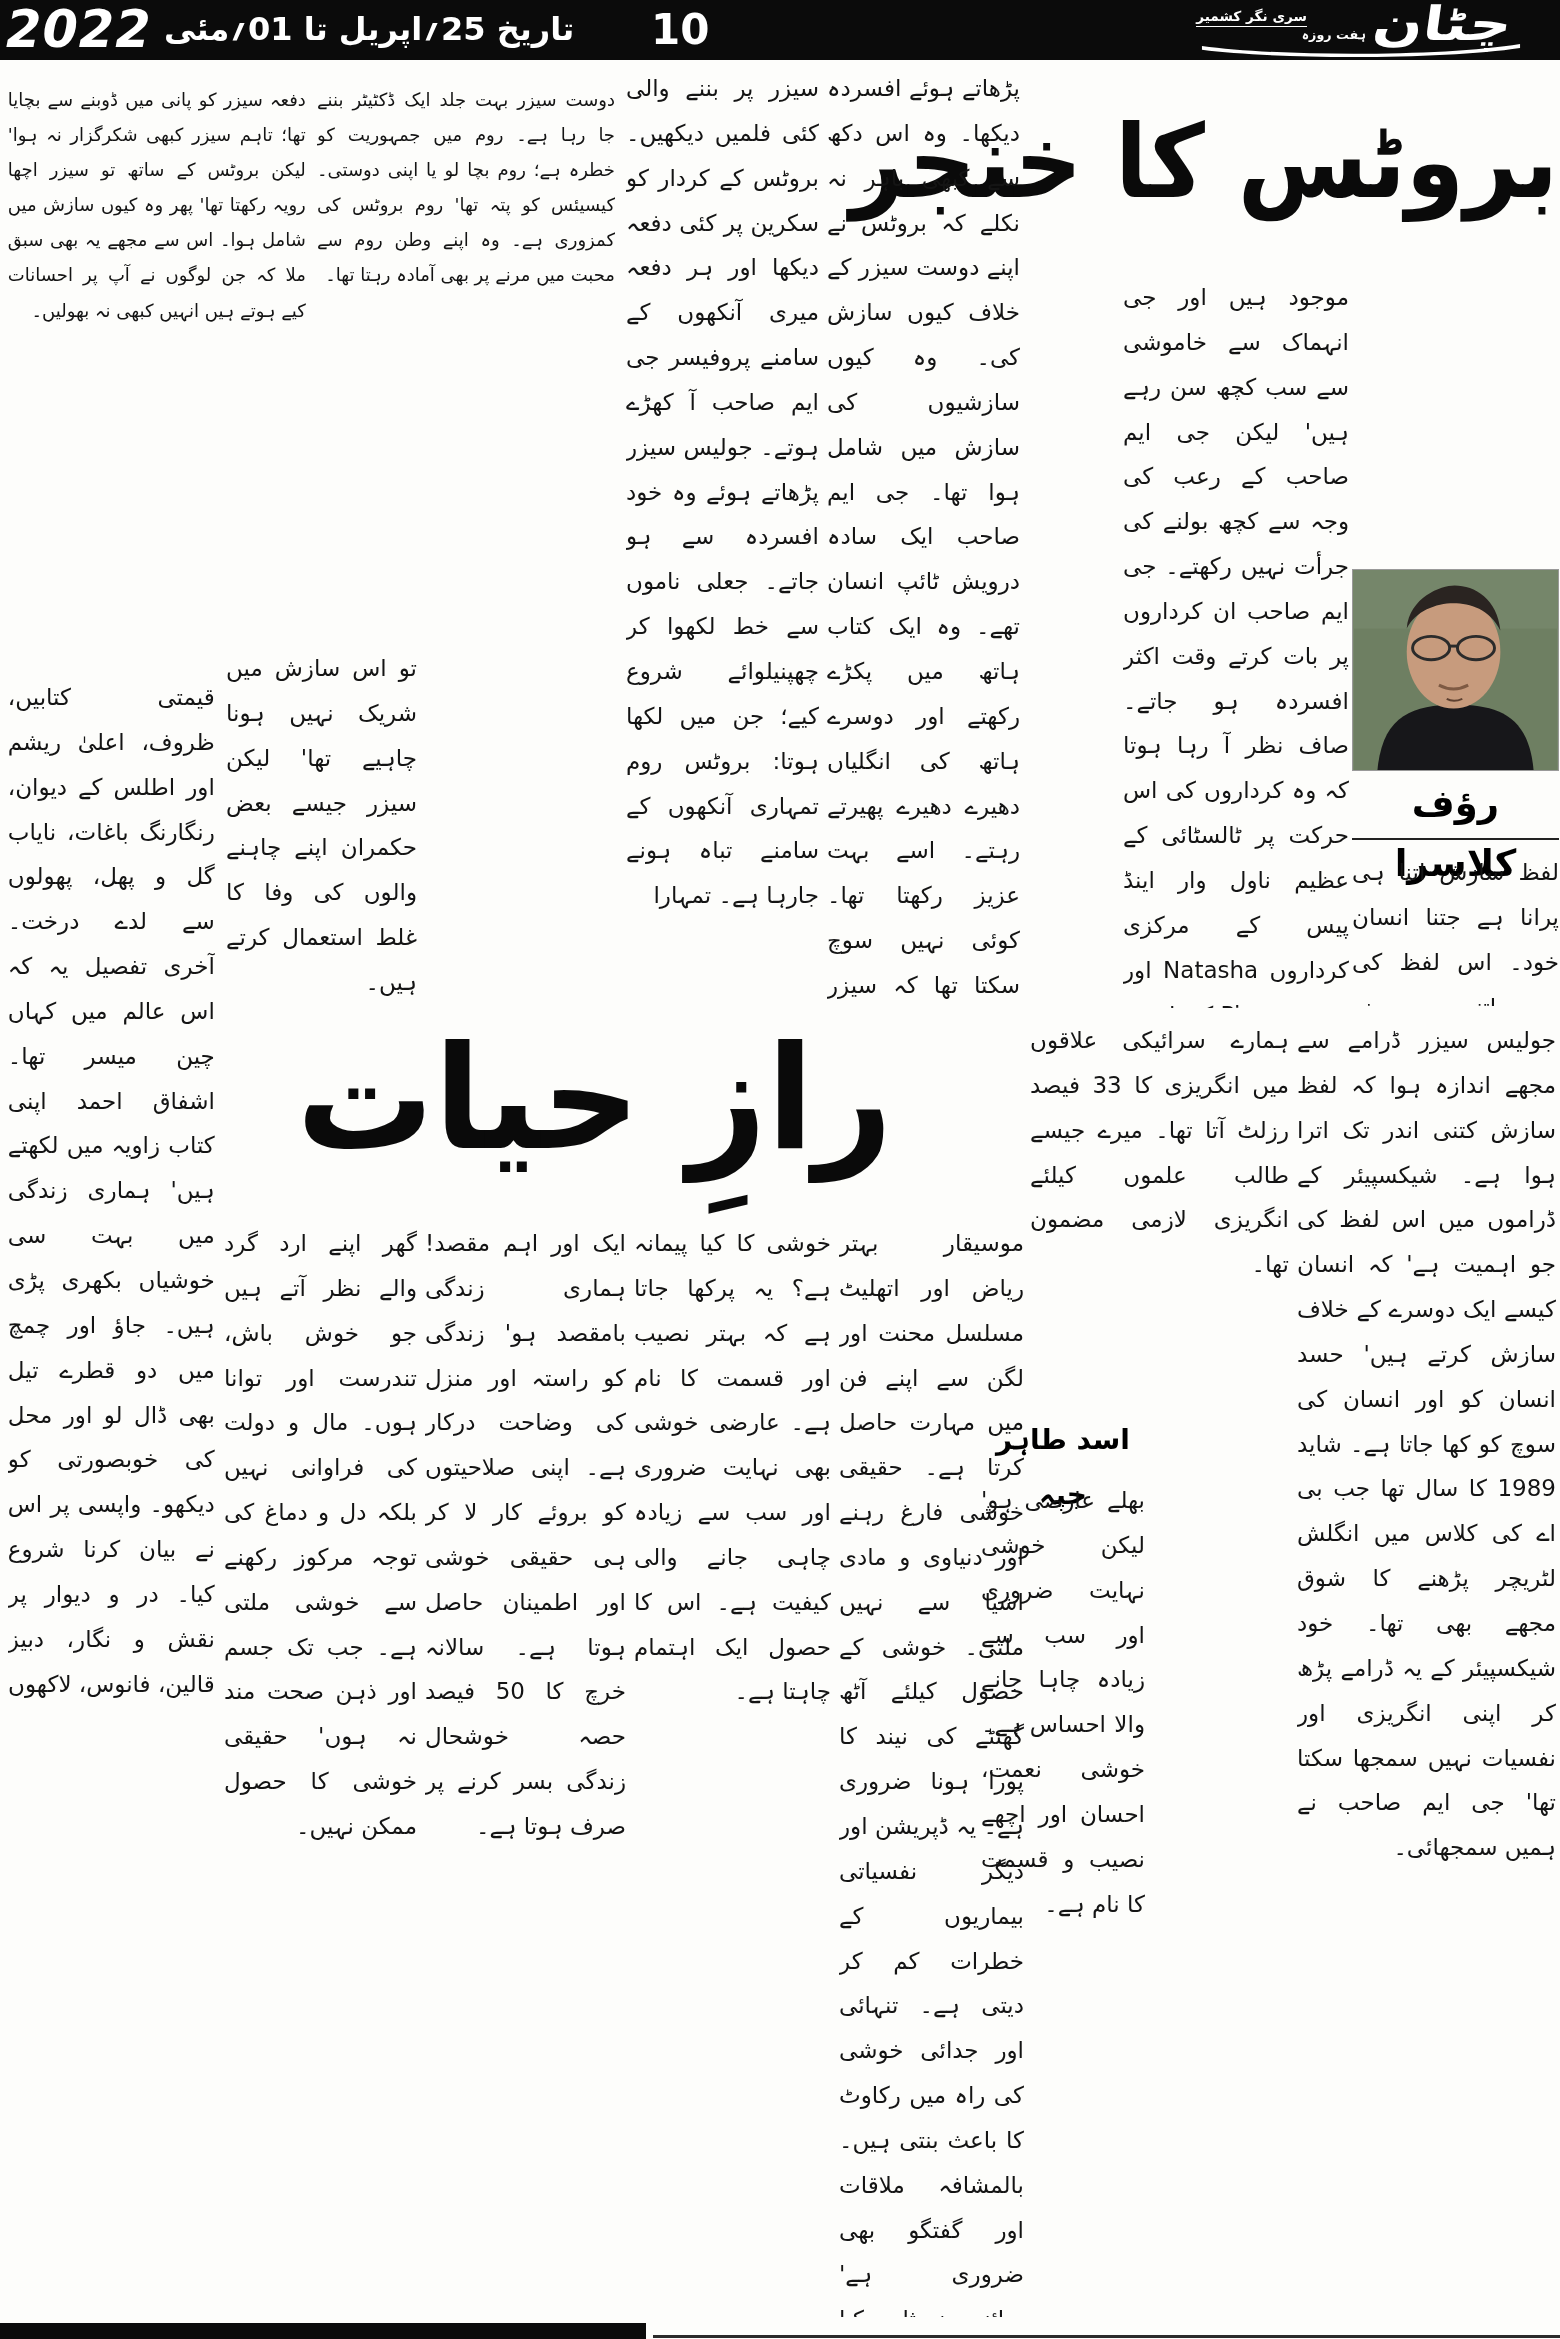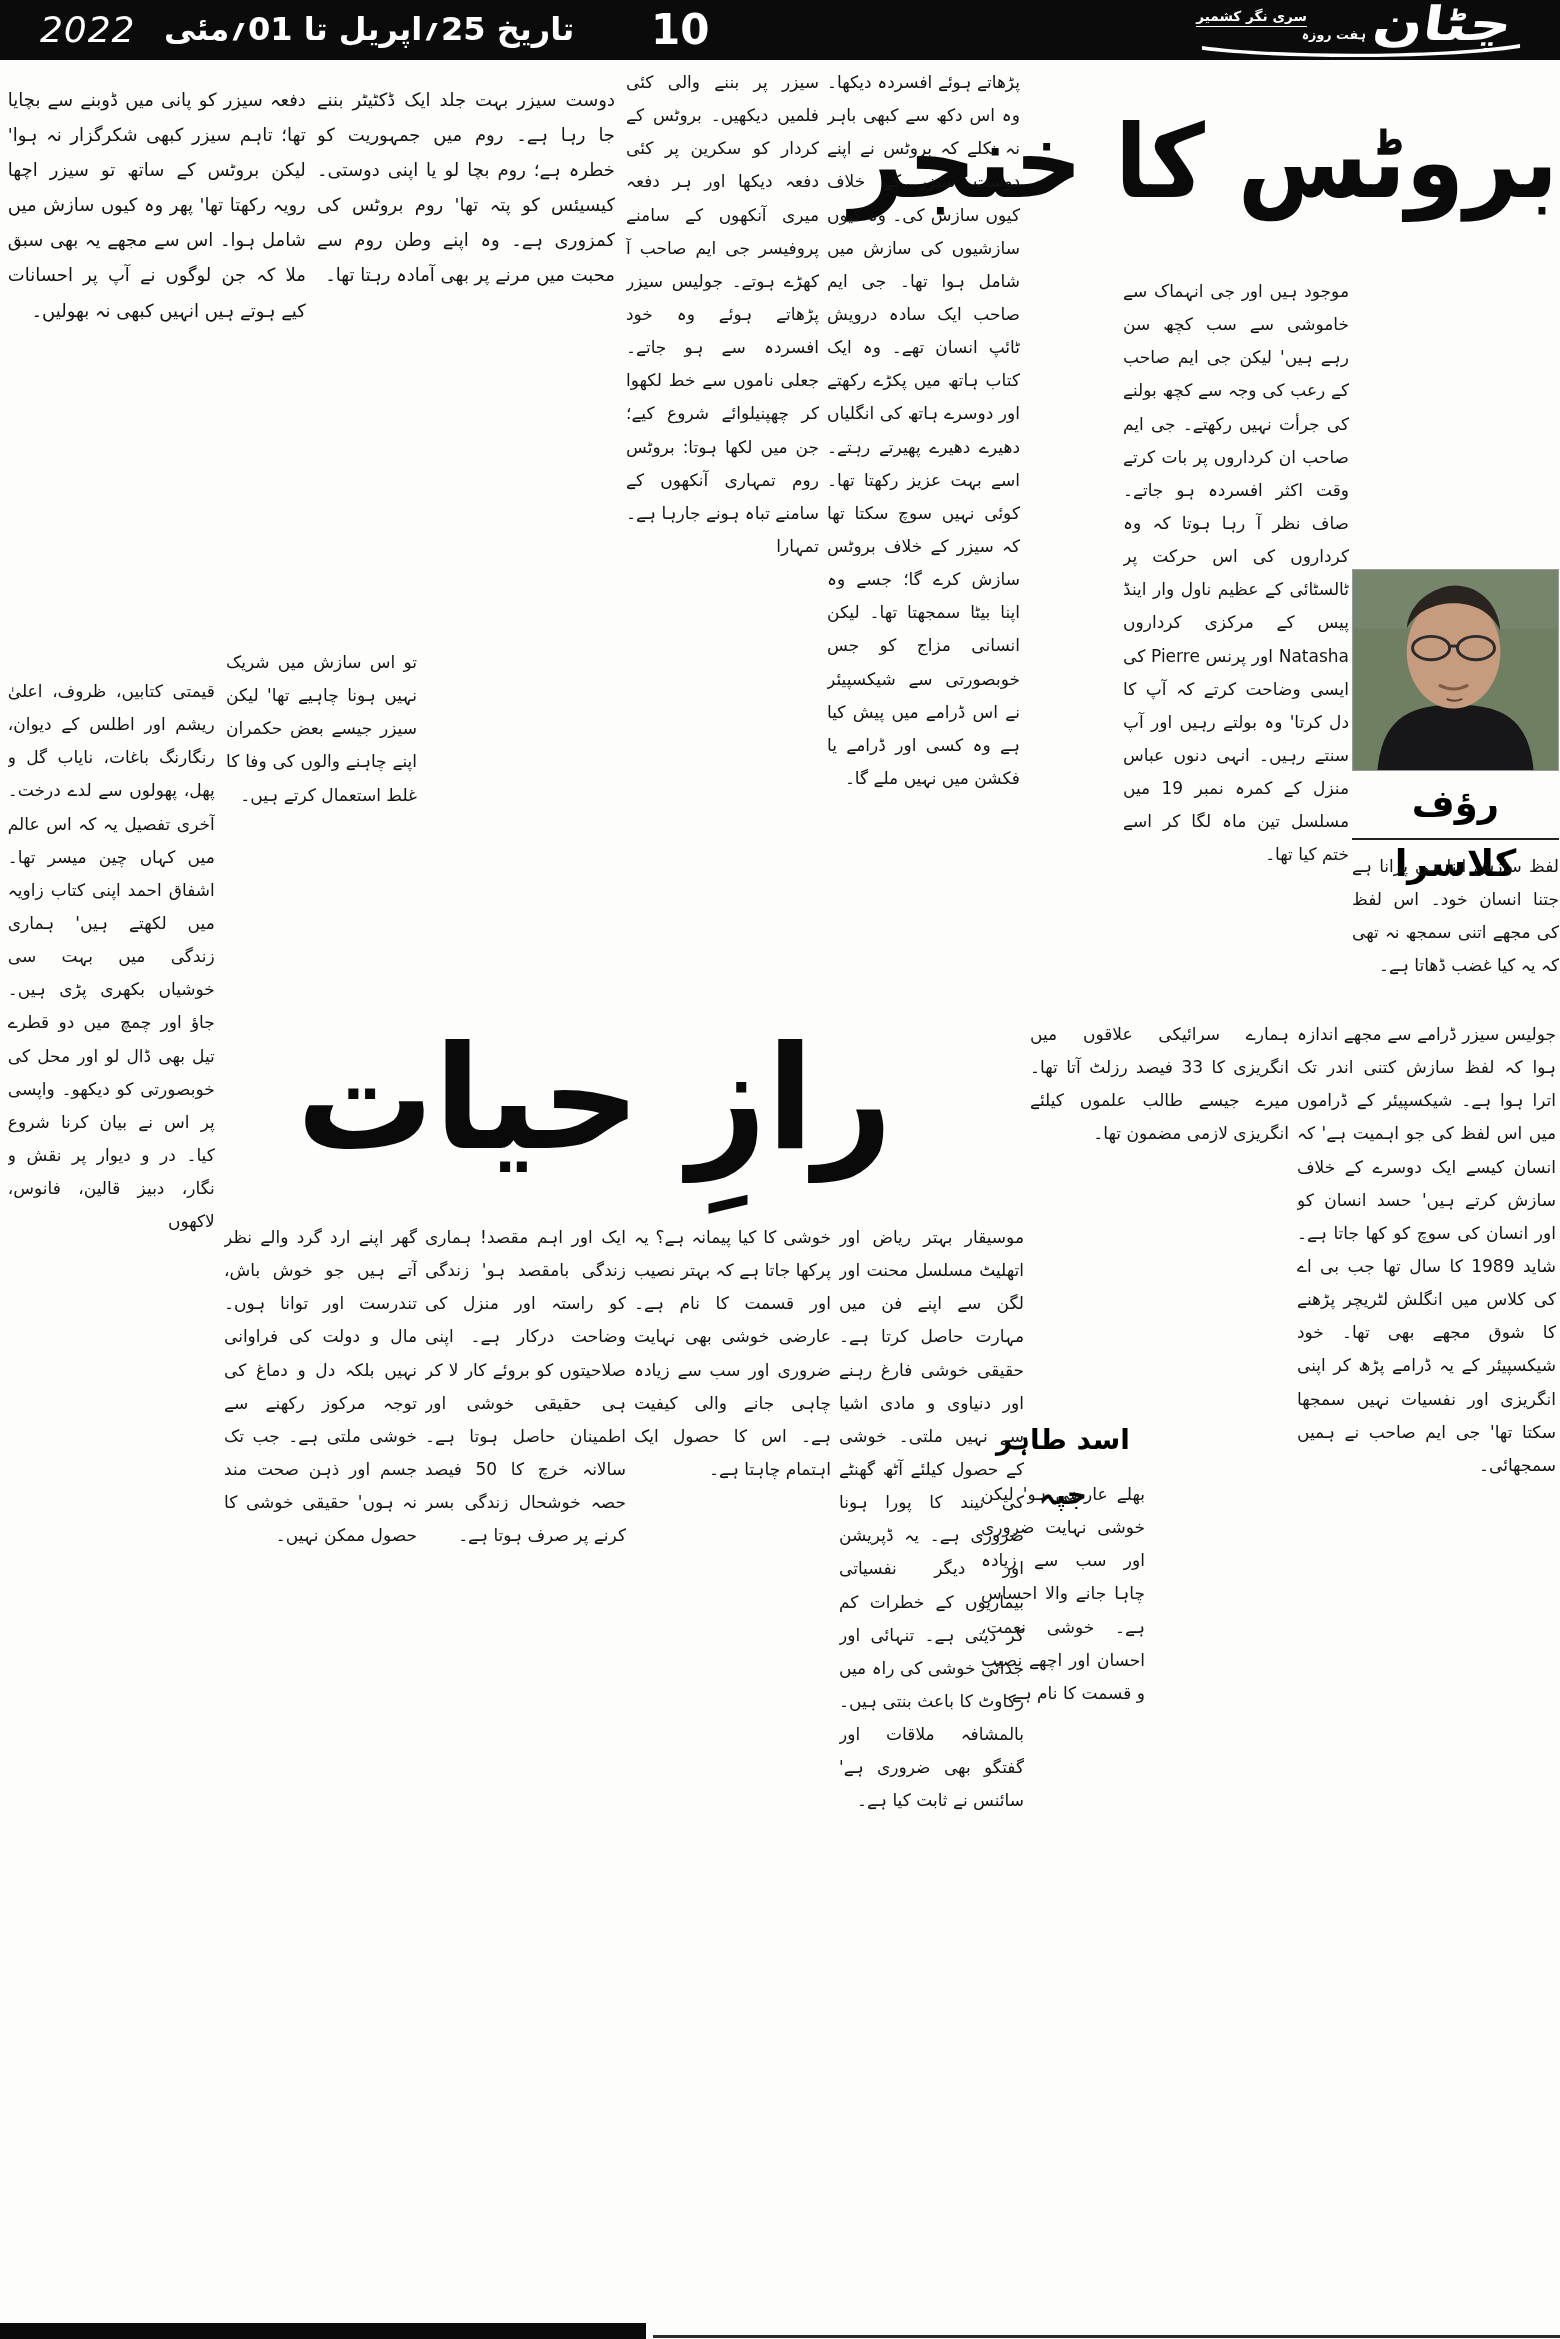--- a/index.html
+++ b/index.html
@@ -1,21 +1,21 @@
 <!DOCTYPE html>
 <html lang="ur"><head>
 <meta charset="utf-8">
 <style>
   html,body{margin:0;padding:0;background:#777;}
   #page{position:relative;width:1560px;height:2340px;background:#fdfdfb;margin:0 auto;
         font-family:"DejaVu Sans",sans-serif;overflow:hidden;}
   
   #topbar{position:absolute;left:0;top:0;width:1560px;height:60px;background:#0b0b0b;color:#fff;}
-  .year{position:absolute;left:5.9px;top:0px;font-size:36px;font-weight:400;letter-spacing:1px;
-        font-style:italic;line-height:59px;margin-left:34px;}
+  .year{position:absolute;left:5.9px;top:0px;font-size:51px;font-weight:700;letter-spacing:1px;
+        font-style:italic;line-height:59px;}
   .daterange{position:absolute;left:164px;top:0;width:458px;height:60px;direction:rtl;
         font-size:32px;font-weight:bold;line-height:59px;text-align:left;}
   .pagenum{position:absolute;left:651px;top:0;width:88px;font-size:42px;font-weight:900;
         line-height:59px;text-align:left;}
   .masthead{position:absolute;left:1112px;top:0;width:439px;height:60px;direction:rtl;}
   .m-title{position:absolute;right:39px;top:-5.9px;font-size:47px;font-weight:900;
         transform:skewX(-8deg) scaleX(1.25);transform-origin:right;line-height:59px;}
   .m-tagline{position:absolute;right:185px;top:27px;font-size:12.7px;font-weight:bold;}
   .m-location{position:absolute;right:244px;top:7.8px;font-size:13.7px;font-weight:bold;
         border-bottom:1px solid #fff;padding-bottom:2px;}
@@ -29,21 +29,21 @@
         transform:scaleY(1.05);white-space:nowrap;}
   .byline1{position:absolute;left:1352px;top:774px;width:207px;height:64px;direction:rtl;
         font-size:37px;font-weight:900;text-align:center;line-height:60px;
         border-bottom:2px solid #222;color:#000;}
   .byline2{position:absolute;left:981px;top:1412px;width:164px;height:57px;direction:rtl;
         font-size:28px;font-weight:900;text-align:center;line-height:55px;color:#000;}
   
   .photo{position:absolute;left:1352px;top:569px;width:207px;height:202px;
         border:1px solid #999;box-sizing:border-box;}
   
-  .col{position:absolute;direction:rtl;text-align:justify;font-size:17px;line-height:1.95;
+  .col{position:absolute;direction:rtl;text-align:justify;font-size:23px;line-height:1.95;
         color:#141414;overflow:hidden;}
   .c-a1-0{left:1352px;top:850px;width:207px;height:156px;}
   .c-a1-1{left:1123px;top:275px;width:226px;height:733px;}
   .c-a1-2{left:827px;top:66px;width:193px;height:940px;}
   .c-a1-3{left:626px;top:66px;width:193px;height:940px;}
   .c-a1-4{left:317px;top:82px;width:298px;height:552px;font-size:18px;}
   .c-a1-5{left:7.8px;top:82px;width:298px;height:552px;font-size:18px;}
   .c-a1-6{left:423px;top:646px;width:192px;height:351px;}
   .c-a1-7{left:226px;top:646px;width:191px;height:351px;}
   .c-a1-8{left:1297px;top:1018px;width:259px;height:1297px;}

